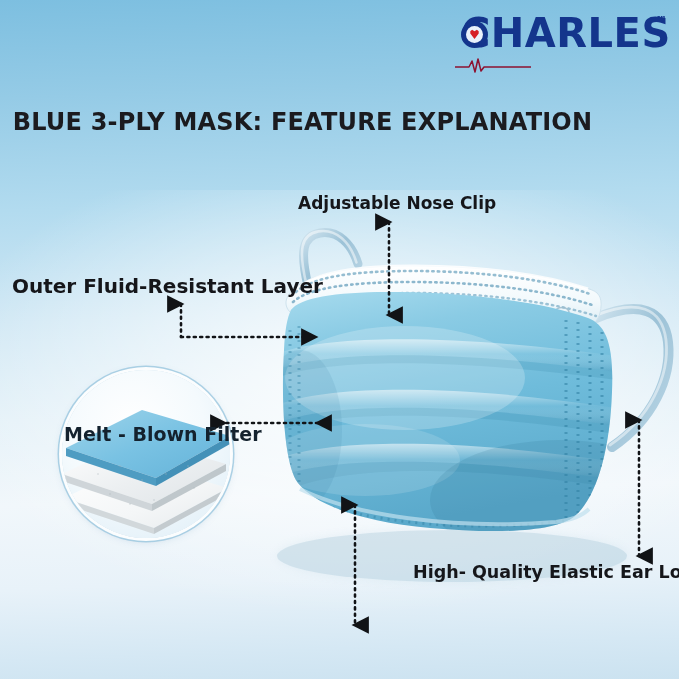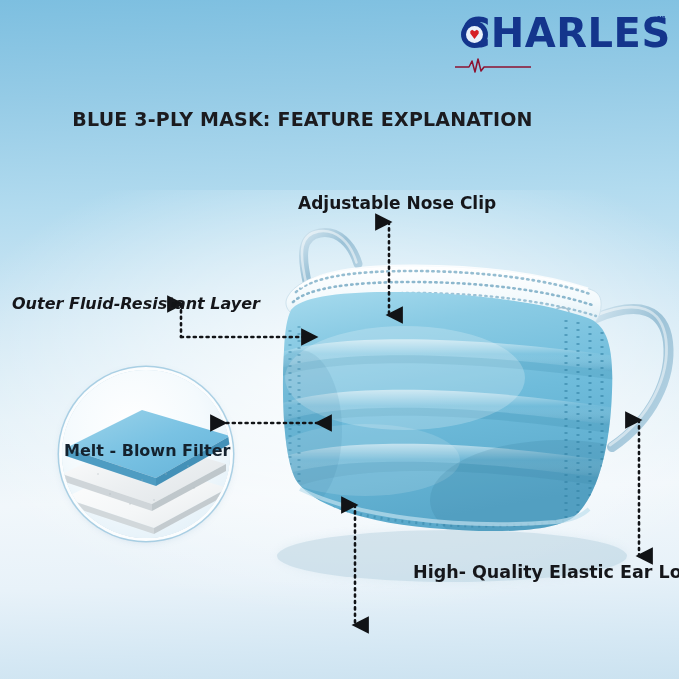--- a/index.html
+++ b/index.html
@@ -45,31 +45,31 @@
   .logo-tag{
     position:absolute;left:78px;top:44px;
     font-family:"DejaVu Sans", sans-serif;
     font-size:14.5px;color:#8d1230;white-space:nowrap;letter-spacing:0.1px;
   }
   .logo-ecg{position:absolute;left:0px;top:46px;width:76px;height:16px;}
   
   #title{
     position:absolute;left:0;top:108px;width:605px;text-align:center;
     font-family:"DejaVu Sans", sans-serif;
-    font-weight:bold;font-size:19px;letter-spacing:0.2px;color:#1b1b1f;
+    font-weight:bold;font-size:24px;letter-spacing:0.2px;color:#1b1b1f;
   }
   
   .label{
     position:absolute;
     font-family:"DejaVu Sans", sans-serif;
     font-weight:bold;color:#15161a;white-space:nowrap;
   }
   #lbl-nose{left:298px;top:193px;font-size:17px;}
-  #lbl-outer{left:12px;top:294px;font-size:16px;font-style:italic;}
-  #lbl-melt{left:64px;top:441px;font-size:16px;color:#14222e;}
+  #lbl-outer{left:12px;top:274px;font-size:20px;}
+  #lbl-melt{left:64px;top:423px;font-size:19px;color:#14222e;}
   #lbl-loops{left:413px;top:562px;font-size:17.5px;}
   #lbl-inner{left:122px;top:632px;font-size:19.5px;}
   
   #mask-art,#leaders{position:absolute;left:0;top:0;width:679px;height:679px;}
   #leaders{pointer-events:none;}
   
   #filter-circle{
     position:absolute;left:62px;top:370px;width:168px;height:168px;border-radius:50%;
     overflow:hidden;
     background:radial-gradient(circle at 42% 34%, #ffffff 0%, #f4fafd 48%, #dcecf6 100%);

